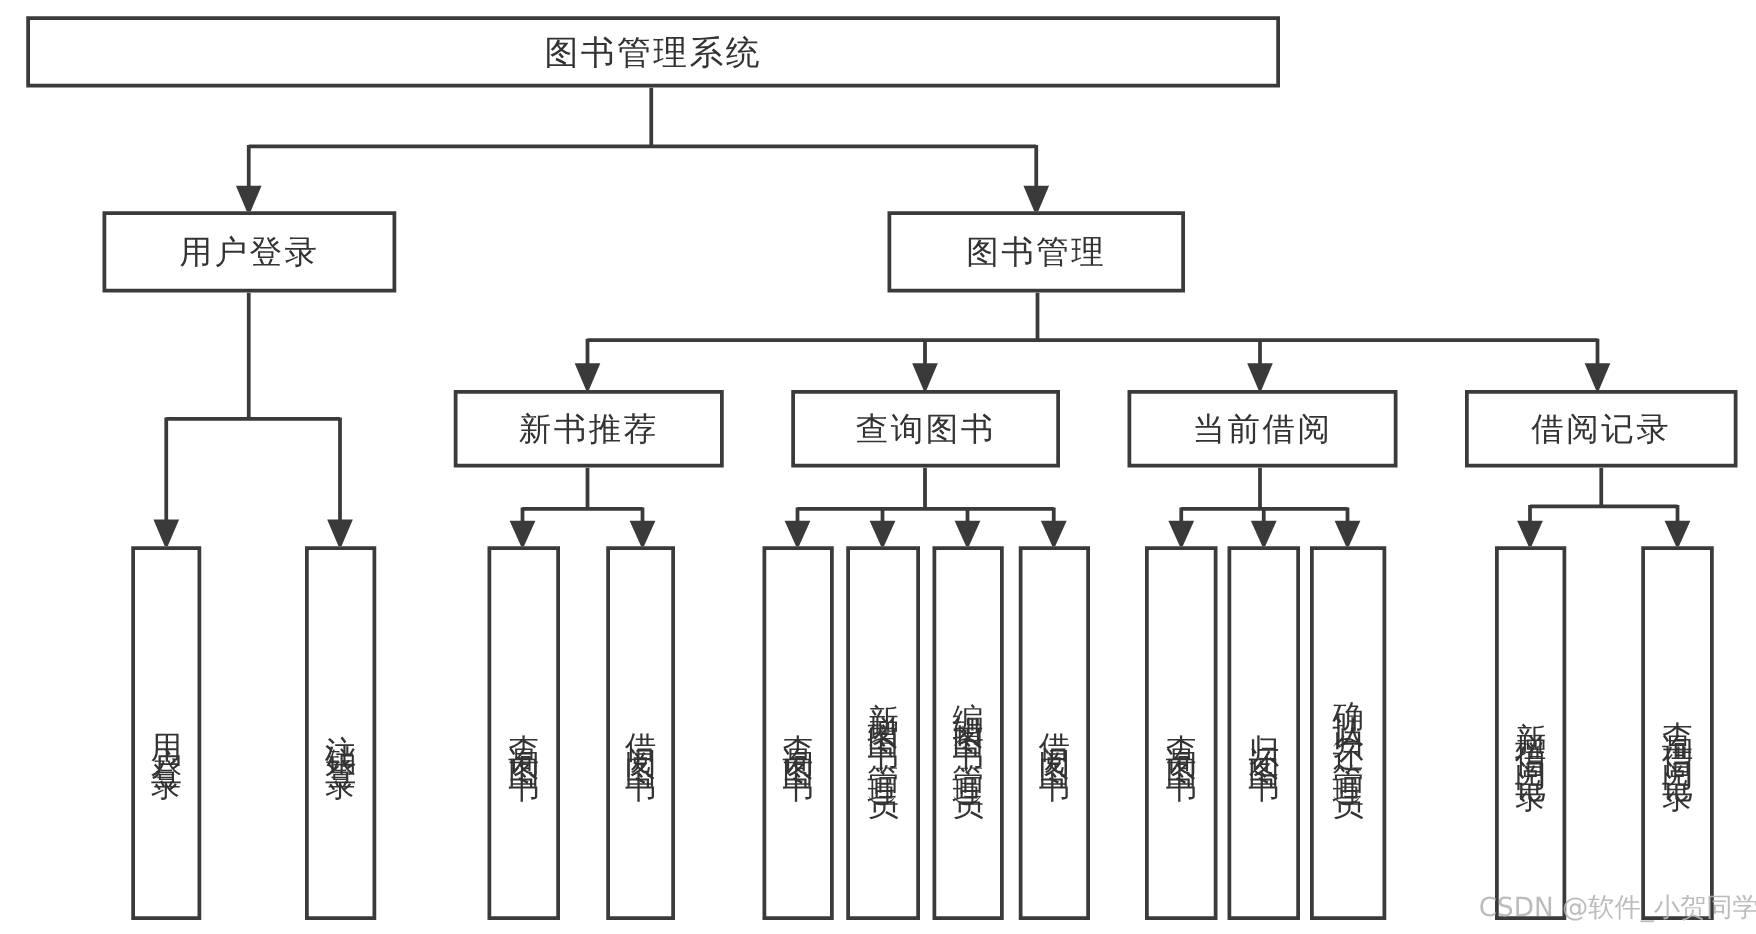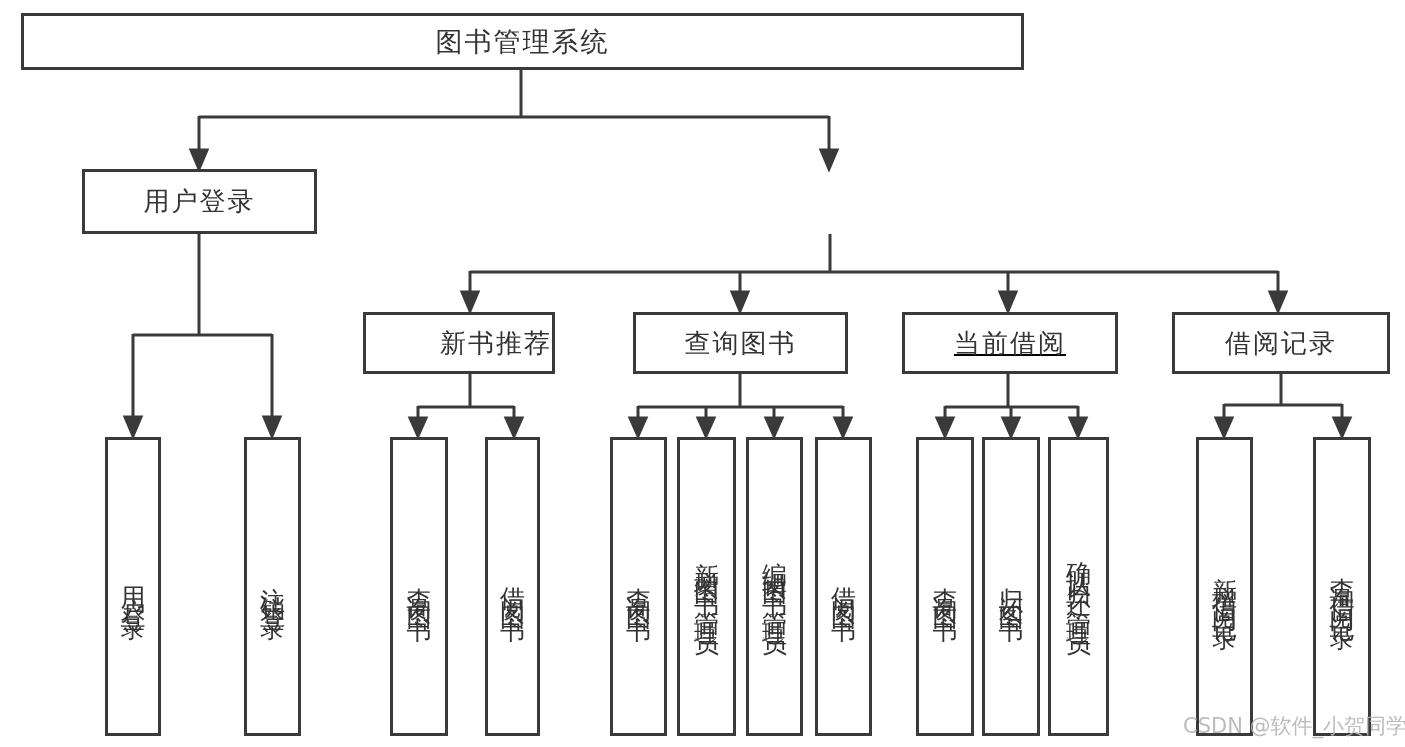--- a/index.html
+++ b/index.html
@@ -114,28 +114,31 @@
     </g>
   </svg>
 
   <div class="node root">
     <span class="lbl">图书管理系统</span>
   </div>
 
   <div class="node lvl2" style="left:82px;width:235px;">
     <span class="lbl">用户登录</span>
   </div>
+  <div class="node lvl2" style="left:710px;width:238px;">
+    <span class="lbl">图书管理</span>
+  </div>
 
-  <div class="node lvl3" style="left:363px;width:192px;justify-content:flex-end;">
+  <div class="node lvl3" style="left:363px;width:216px;">
     <span class="lbl">新书推荐</span>
   </div>
   <div class="node lvl3" style="left:633px;width:215px;">
     <span class="lbl">查询图书</span>
   </div>
-  <div class="node lvl3" style="left:902px;width:216px;text-decoration:underline;">
+  <div class="node lvl3" style="left:902px;width:216px;">
     <span class="lbl">当前借阅</span>
   </div>
   <div class="node lvl3" style="left:1172px;width:218px;">
     <span class="lbl">借阅记录</span>
   </div>
 
   <div class="node leaf" style="left:105px;width:56px;">
     <span class="lbl">用户登录</span>
   </div>
   <div class="node leaf" style="left:244px;width:57px;">

